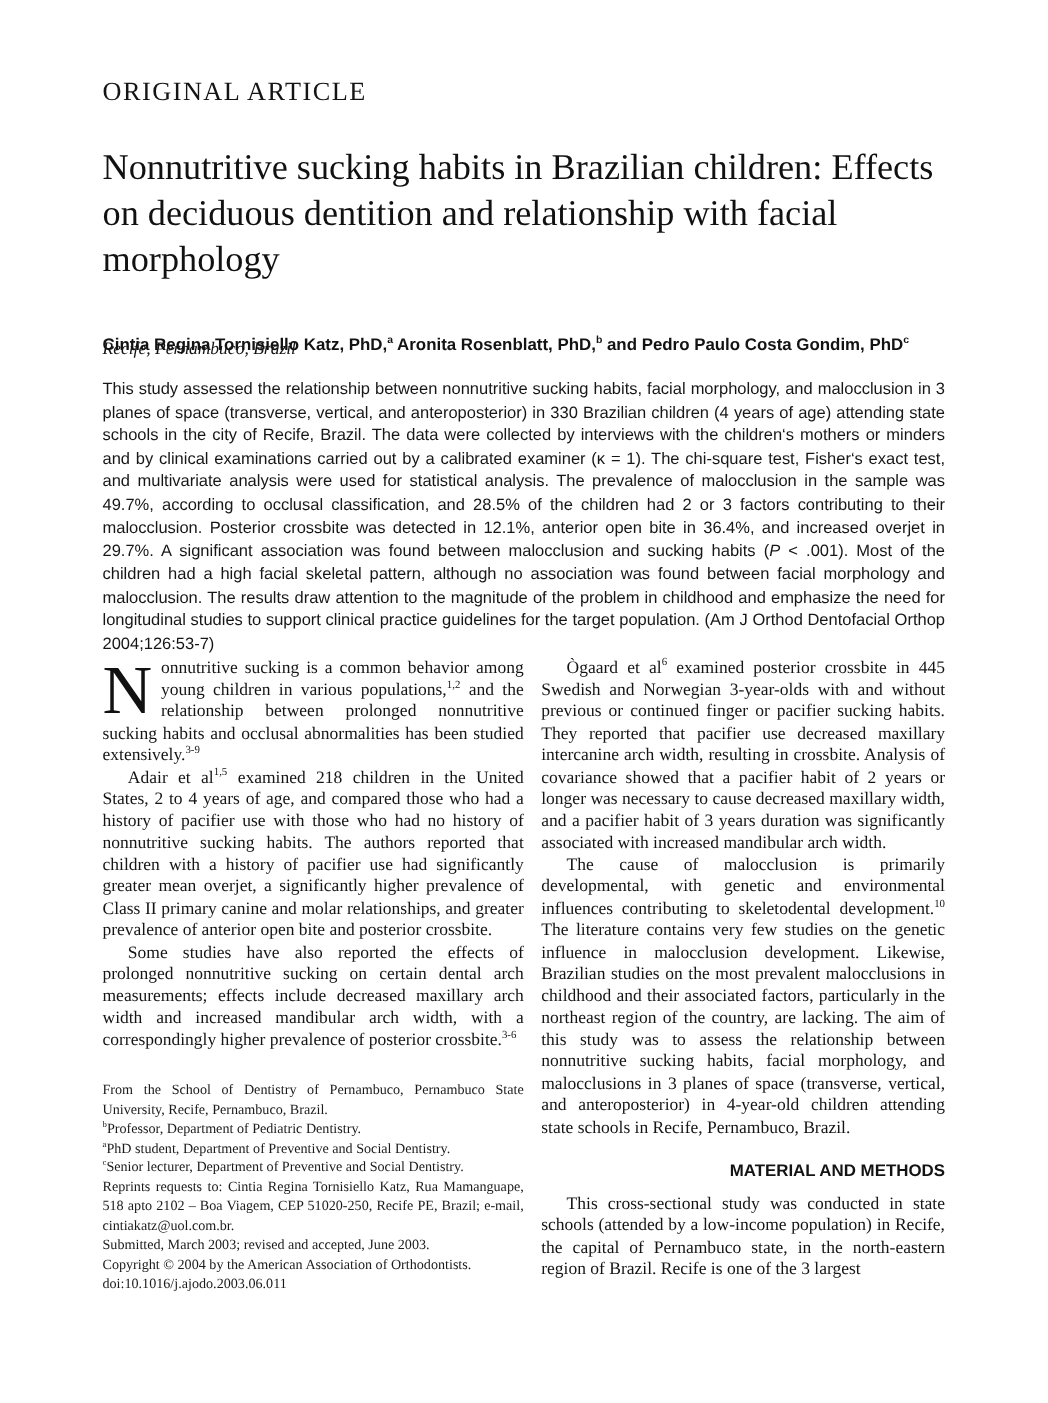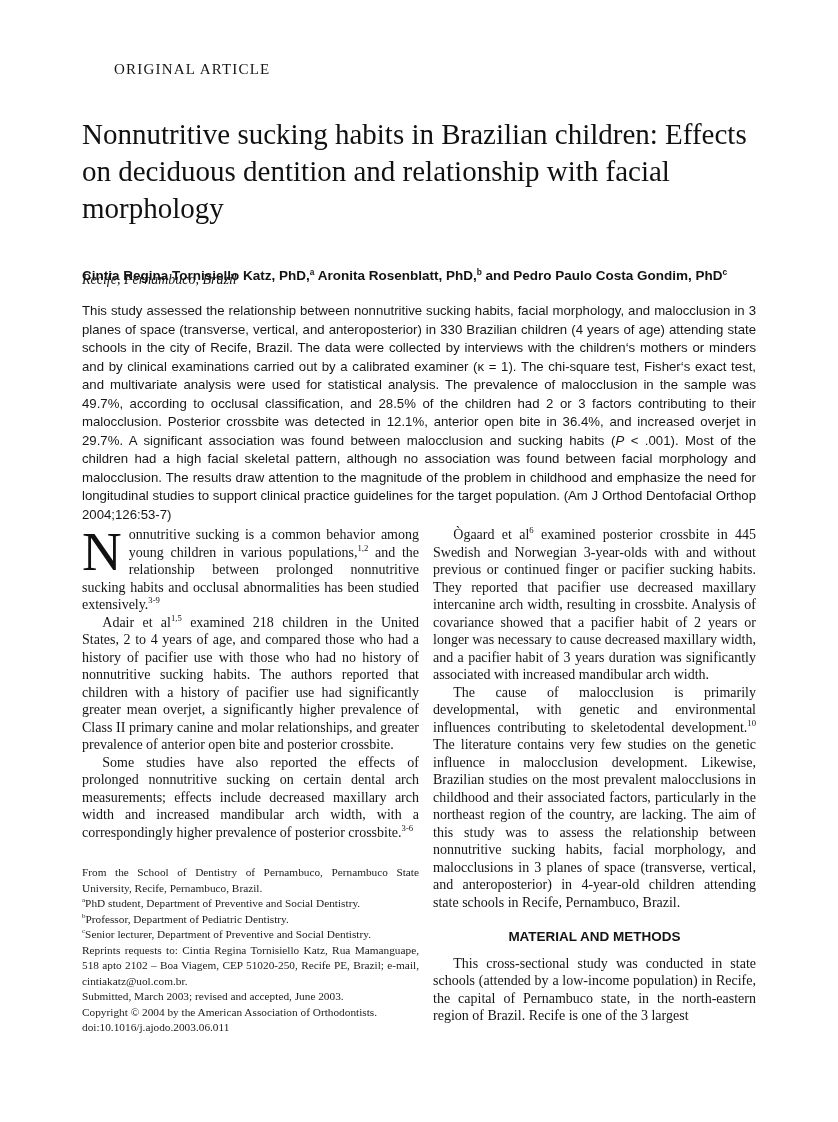--- a/index.html
+++ b/index.html
@@ -13,24 +13,23 @@
     height: 1122px;
     background: #ffffff;
     color: #161616;
     overflow: hidden;
   }
   .eyebrow {
     position: absolute;
     left: 82px;
     top: 61px;
     font-family: "Liberation Serif", serif;
-    font-size: 15px;
+    font-size: 21px;
     letter-spacing: 1.2px;
     color: #141414;
-    margin-left: 32px;
   }
   .title {
     position: absolute;
     left: 82px;
     top: 116px;
     width: 676px;
     font-family: "Liberation Serif", serif;
     font-size: 29px;
     line-height: 37px;
     font-weight: 400;
@@ -105,21 +104,21 @@
     line-height: 15.5px;
     text-align: justify;
     color: #1a1a1a;
   }
   .footnote .fn-line { margin: 0; }
   .section-heading {
     margin: 17px 0 9px 0;
     font-family: "Liberation Sans", sans-serif;
     font-size: 13.5px;
     font-weight: bold;
-    text-align: center;
+    text-align: right;
     color: #131313;
   }
   .page-number {
     position: absolute;
     top: 1046px;
     left: 82px;
     width: 674px;
     text-align: right;
     font-family: "Liberation Sans", sans-serif;
     font-size: 14.5px;
@@ -146,22 +145,22 @@
 
     <div class="col-left">
       <p><span class="dropcap">N</span><span>onnutritive sucking is a common behavior among young children in various populations,</span><span class="sup">1,2</span><span> and the relationship between prolonged nonnutritive sucking habits and occlusal abnormalities has been studied extensively.</span><span class="sup">3-9</span></p>
 
       <p class="indent"><span>Adair et al</span><span class="sup">1,5</span><span> examined 218 children in the United States, 2 to 4 years of age, and compared those who had a history of pacifier use with those who had no history of nonnutritive sucking habits. The authors reported that children with a history of pacifier use had significantly greater mean overjet, a significantly higher prevalence of Class II primary canine and molar relationships, and greater prevalence of anterior open bite and posterior crossbite.</span></p>
 
       <p class="indent"><span>Some studies have also reported the effects of prolonged nonnutritive sucking on certain dental arch measurements; effects include decreased maxillary arch width and increased mandibular arch width, with a correspondingly higher prevalence of posterior crossbite.</span><span class="sup">3-6</span></p>
 
       <div class="footnote">
         <p class="fn-line"><span class="sup"></span><span>From the School of Dentistry of Pernambuco, Pernambuco State University, Recife, Pernambuco, Brazil.</span></p>
+        <p class="fn-line"><span class="sup">b</span><span>Professor, Department of Pediatric Dentistry.</span></p>
         <p class="fn-line"><span class="sup">a</span><span>PhD student, Department of Preventive and Social Dentistry.</span></p>
-        <p class="fn-line"><span class="sup">b</span><span>Professor, Department of Pediatric Dentistry.</span></p>
         <p class="fn-line"><span class="sup">c</span><span>Senior lecturer, Department of Preventive and Social Dentistry.</span></p>
         <p class="fn-line"><span class="sup"></span><span>Reprints requests to: Cintia Regina Tornisiello Katz, Rua Mamanguape, 518 apto 2102 – Boa Viagem, CEP 51020-250, Recife PE, Brazil; e-mail, cintiakatz@uol.com.br.</span></p>
         <p class="fn-line"><span class="sup"></span><span>Submitted, March 2003; revised and accepted, June 2003.</span></p>
         <p class="fn-line"><span class="sup"></span><span>Copyright © 2004 by the American Association of Orthodontists.</span></p>
         <p class="fn-line"><span class="sup"></span><span>doi:10.1016/j.ajodo.2003.06.011</span></p>
       </div>
     </div>
 
     <div class="col-right">
       <p class="indent"><span>Ògaard et al</span><span class="sup">6</span><span> examined posterior crossbite in 445 Swedish and Norwegian 3-year-olds with and without previous or continued finger or pacifier sucking habits. They reported that pacifier use decreased maxillary intercanine arch width, resulting in crossbite. Analysis of covariance showed that a pacifier habit of 2 years or longer was necessary to cause decreased maxillary width, and a pacifier habit of 3 years duration was significantly associated with increased mandibular arch width.</span></p>

